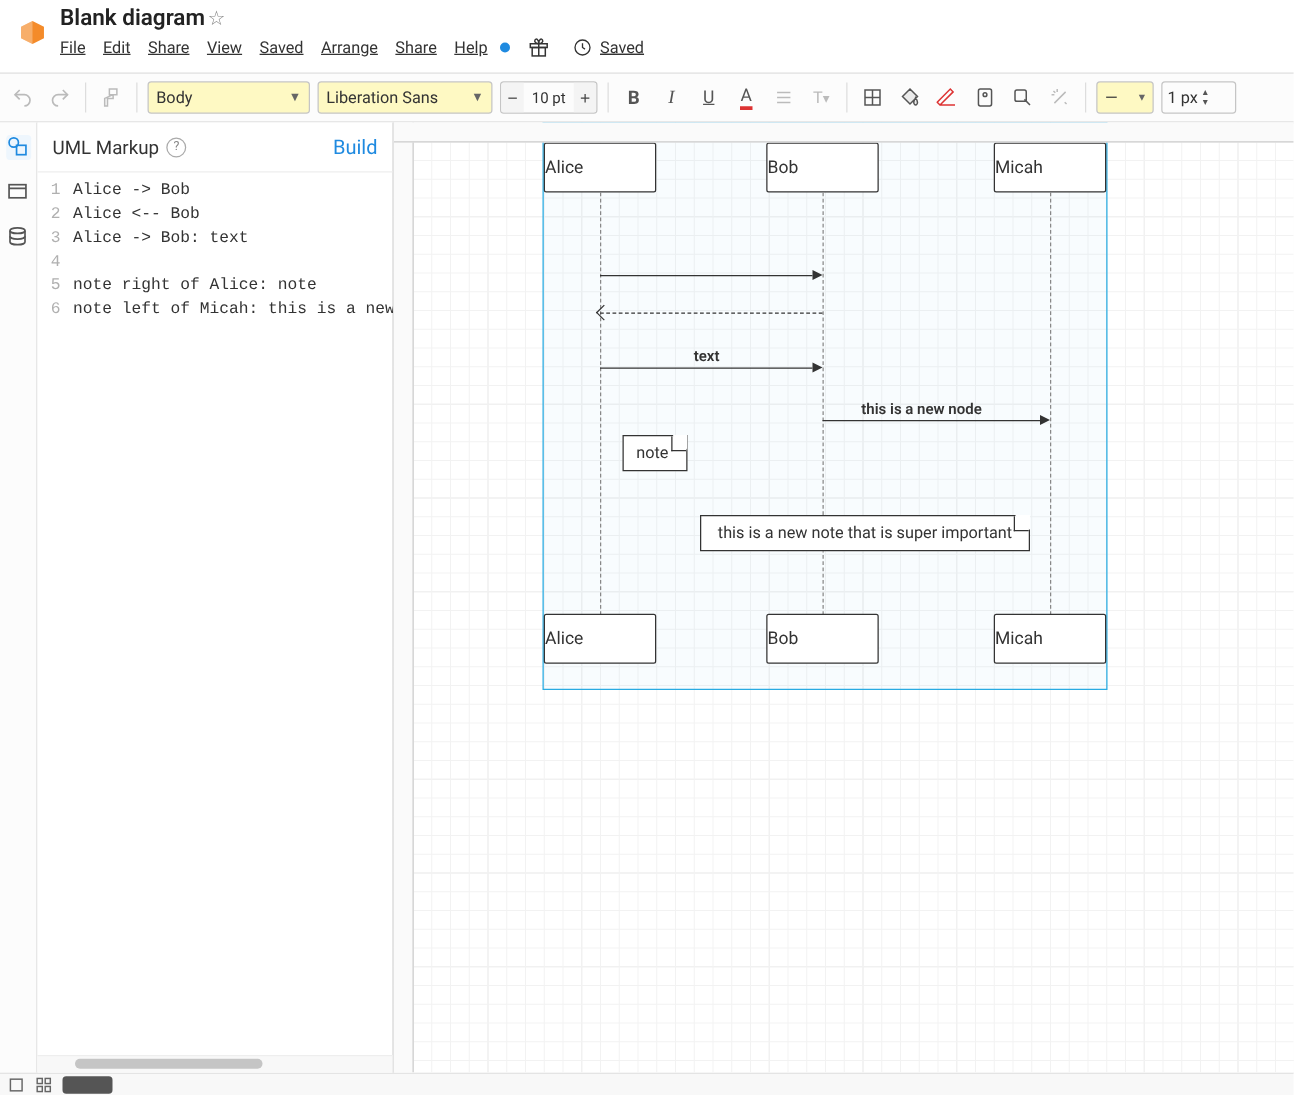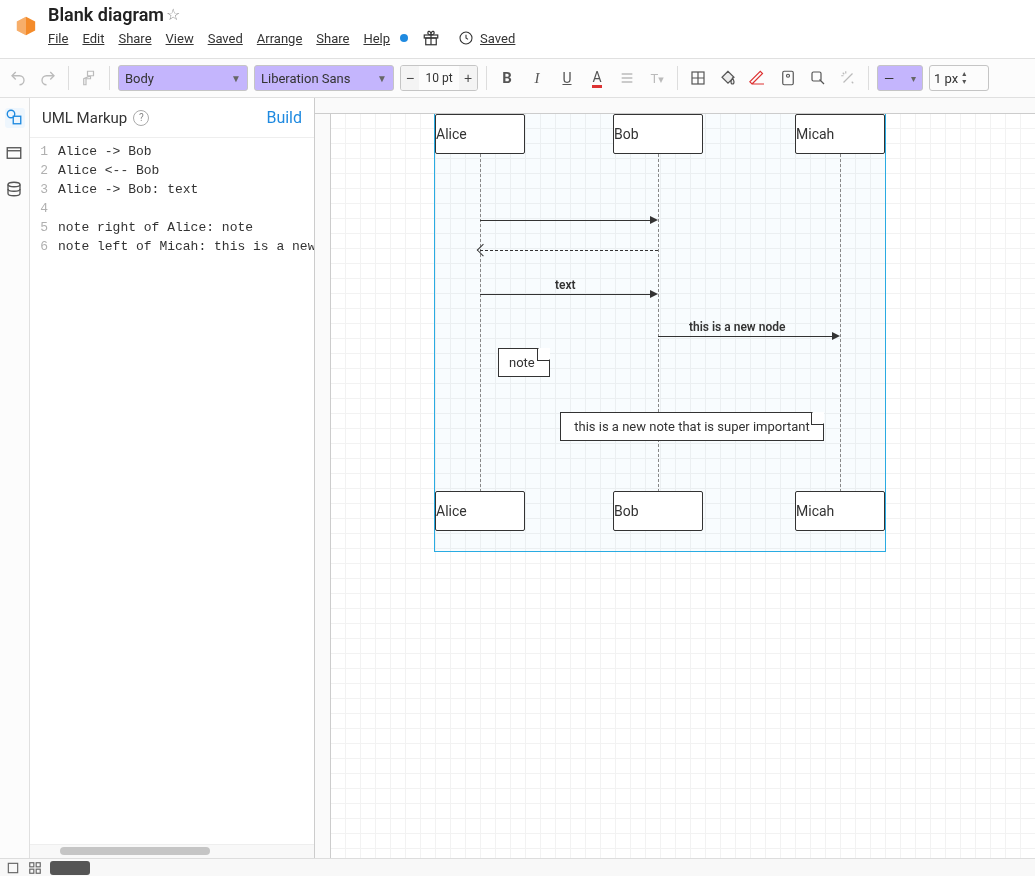--- a/index.html
+++ b/index.html
@@ -19,21 +19,21 @@
   .menu-right { margin-left:auto; display:flex; align-items:center; gap:18px; padding-right:6px;}
   .menu-icon { width:18px; height:18px; color:#333; cursor:pointer; display:flex; align-items:center; justify-content:center;}
   .saved { display:flex; align-items:center; gap:6px; cursor:pointer;}
   .saved span { text-decoration: underline; }
   
   
   .toolbar { height: 40px; border-top:1px solid #e0e0e0; border-bottom:1px solid #e0e0e0; display:flex; align-items:center; padding:0 6px; gap:6px; background:#fcfcfc;}
   .tb-icon { width:24px; height:24px; color:#555; display:flex; align-items:center; justify-content:center; cursor:pointer; border-radius:3px;}
   .tb-icon.disabled { color:#bbb; }
   .tb-sep { width:1px; height:24px; background:#ddd; margin:0 2px;}
-  .select { height:26px; border:1px solid #c5c5c5; border-radius:3px; background:#c4b5fd; display:flex; align-items:center; padding:0 6px; cursor:pointer; min-width:0;}
+  .select { height:26px; border:1px solid #c5c5c5; border-radius:3px; background:#fef9c3; display:flex; align-items:center; padding:0 6px; cursor:pointer; min-width:0;}
   .select .caret { margin-left:auto; font-size:10px; color:#666; padding-left:6px;}
   .font-size-group { display:flex; align-items:center; border:1px solid #c5c5c5; border-radius:3px; height:26px; overflow:hidden;}
   .fs-btn { width:18px; height:100%; display:flex; align-items:center; justify-content:center; cursor:pointer; color:#444; background:#f4f4f4; border:none; font-size:14px;}
   .fs-val { width:40px; text-align:center; font-size:12px; }
   .line-width { display:flex; align-items:center; border:1px solid #c5c5c5; border-radius:3px; height:26px; padding:0 4px; gap:4px; min-width:60px;}
   .line-width .stepper { display:flex; flex-direction:column; font-size:8px; line-height:8px; color:#555; cursor:pointer;}
   
   
   .body { display:flex; height: calc(876px - 58px - 40px - 18px); }
   .left-rail { width:30px; border-right:1px solid #e0e0e0; background:#fcfcfc; display:flex; flex-direction:column; align-items:center; padding-top:10px; gap:16px;}

